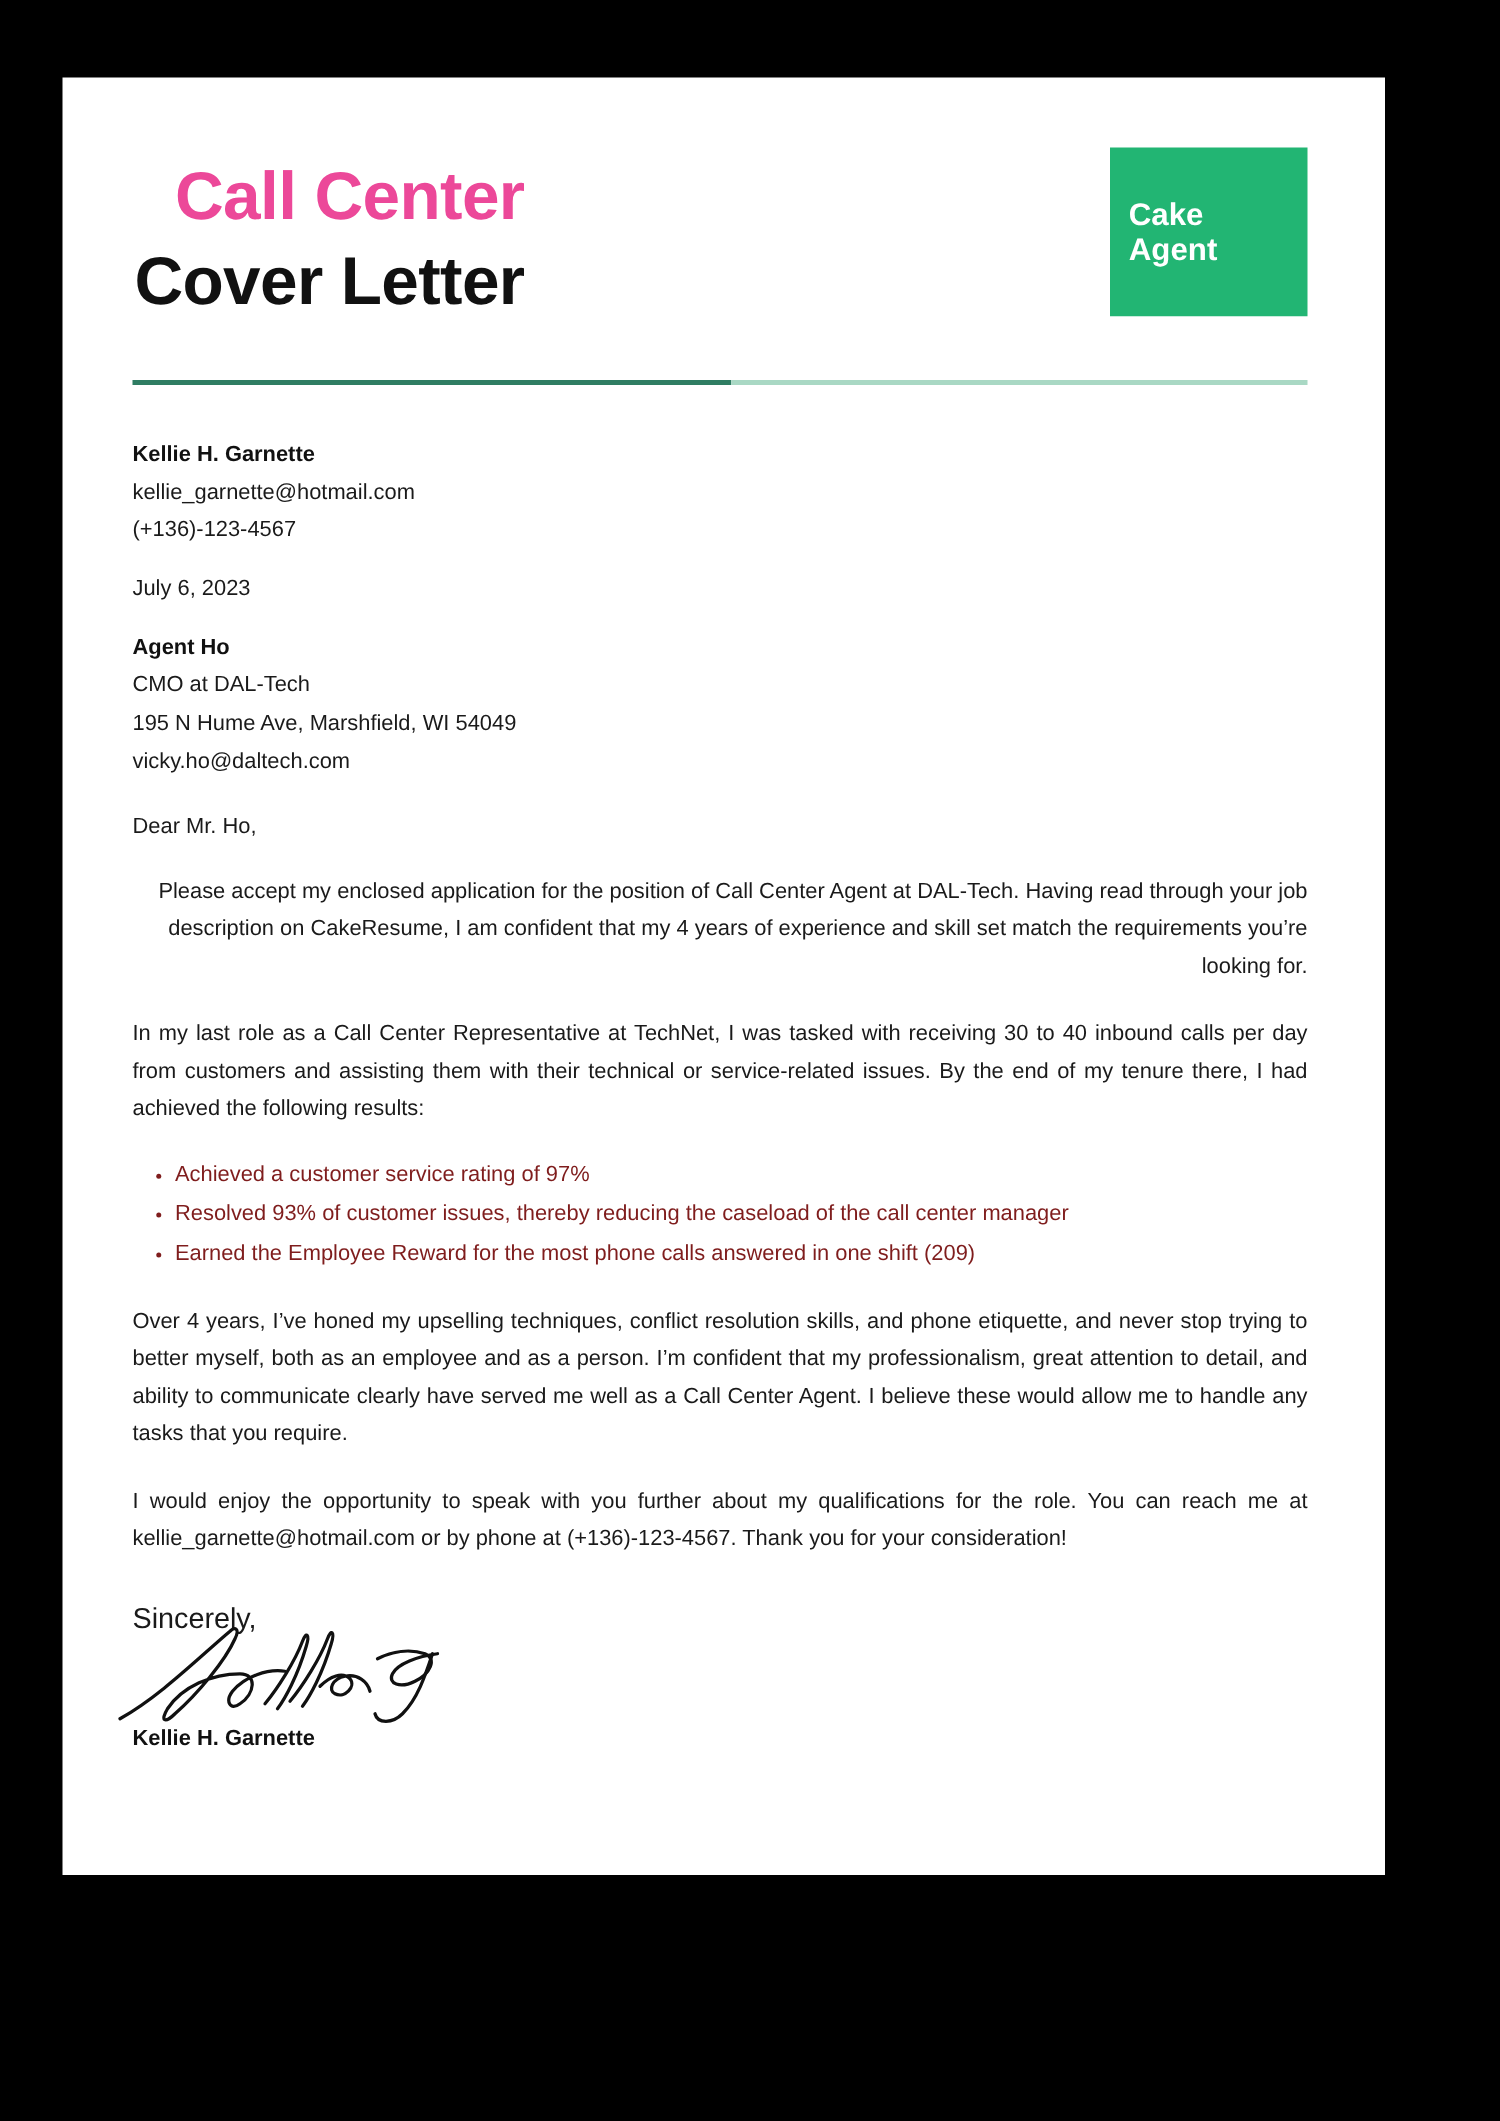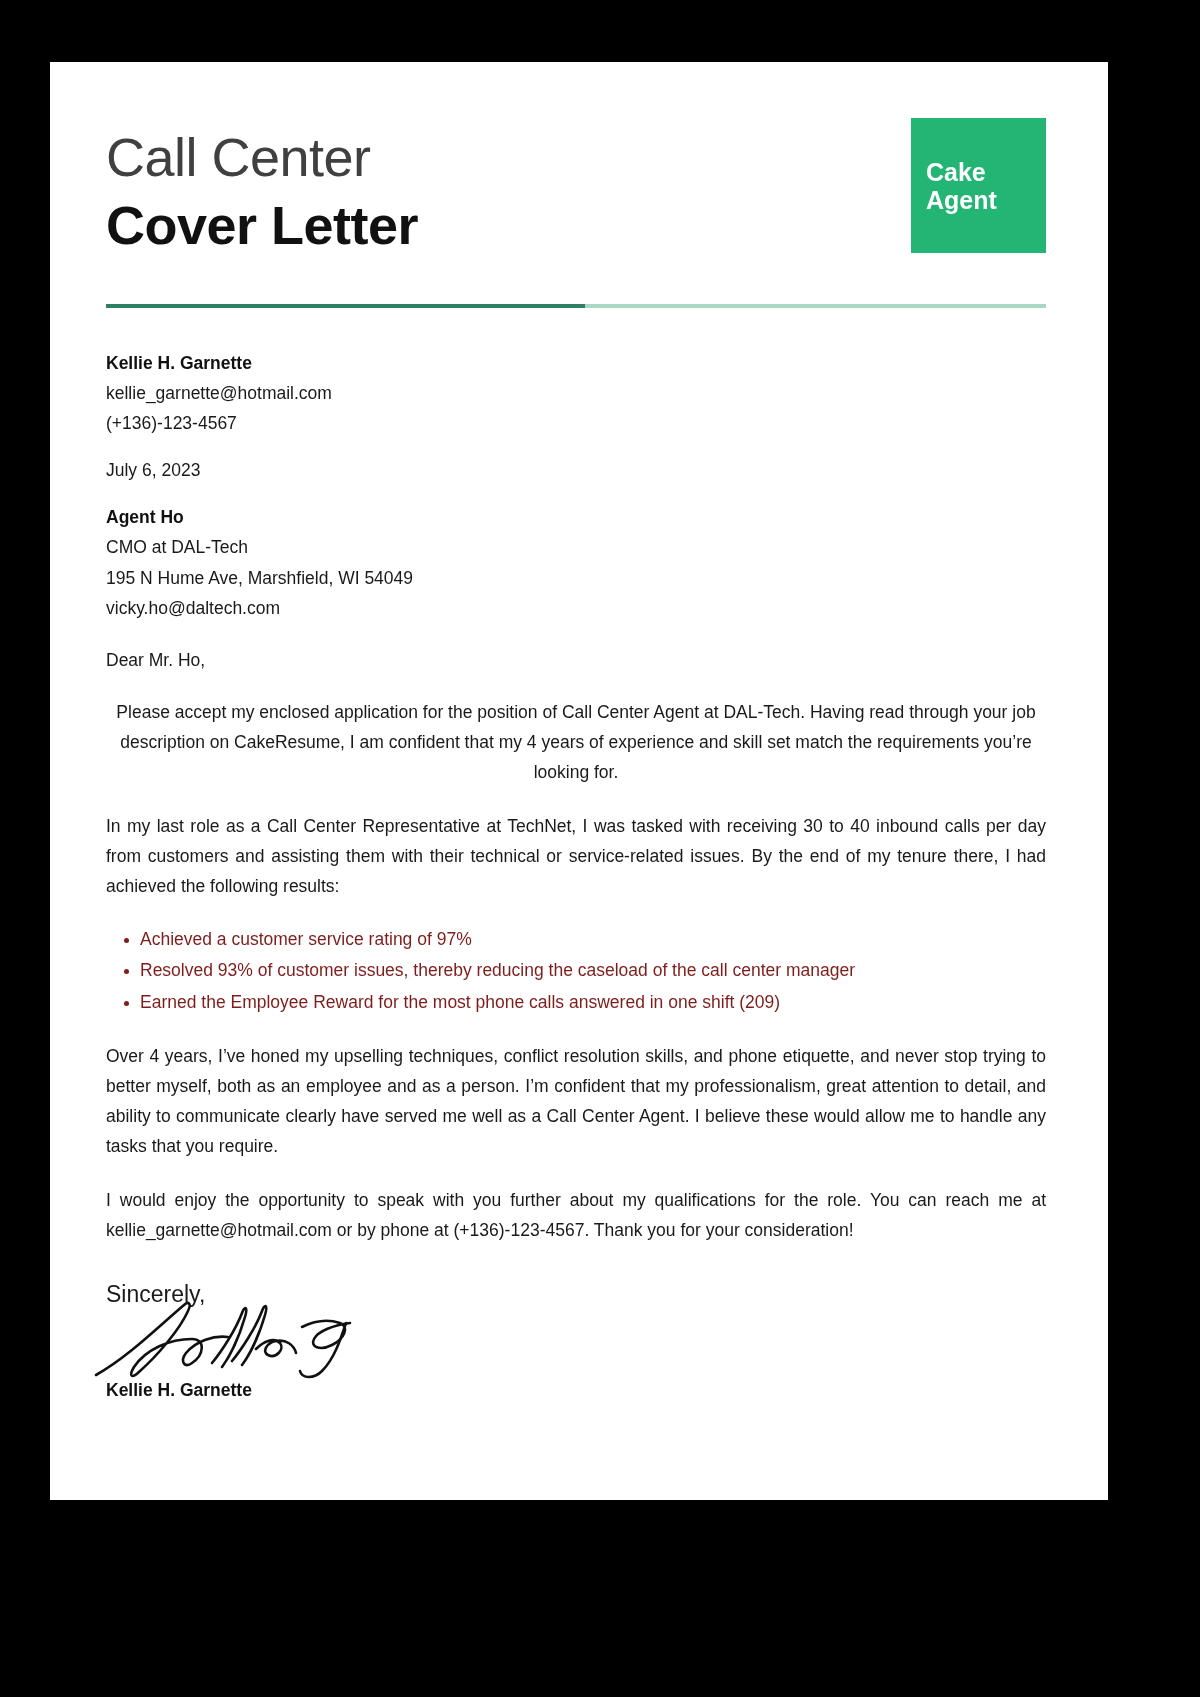--- a/index.html
+++ b/index.html
@@ -26,35 +26,36 @@
   .header {
     display: flex;
     align-items: flex-start;
     justify-content: space-between;
   }
   .title-block {
     padding-top: 6px;
   }
   .title-line1 {
     font-size: 54px;
-    font-weight: normal;
-    color: #404040;
+    font-weight: bold;
+    color: #ec4899;
     letter-spacing: -0.5px;
     line-height: 1.25;
+    margin-left: 34px;
   }
   .title-line2 {
     font-size: 54px;
     font-weight: bold;
     color: #111111;
     letter-spacing: -0.5px;
     line-height: 1.25;
     text-align: right;
   }
   .logo {
-    width: 135px;
+    width: 158px;
     height: 135px;
     background: #22b573;
     display: flex;
     flex-direction: column;
     justify-content: center;
     padding-left: 15px;
     box-sizing: border-box;
   }
   .logo-text {
     color: #ffffff;
@@ -99,21 +100,21 @@
     color: #111;
   }
   p.para {
     margin: 0 0 24px 0;
     text-align: justify;
     font-size: 17.5px;
     line-height: 1.72;
     color: #1a1a1a;
   }
   p.para.nojust {
-    text-align: center;
+    text-align: right;
   }
   ul.bullets {
     margin: 0 0 24px 0;
     padding-left: 34px;
     list-style: disc;
   }
   ul.bullets li {
     font-size: 17.5px;
     line-height: 1.66;
     color: #7f1d1d;

